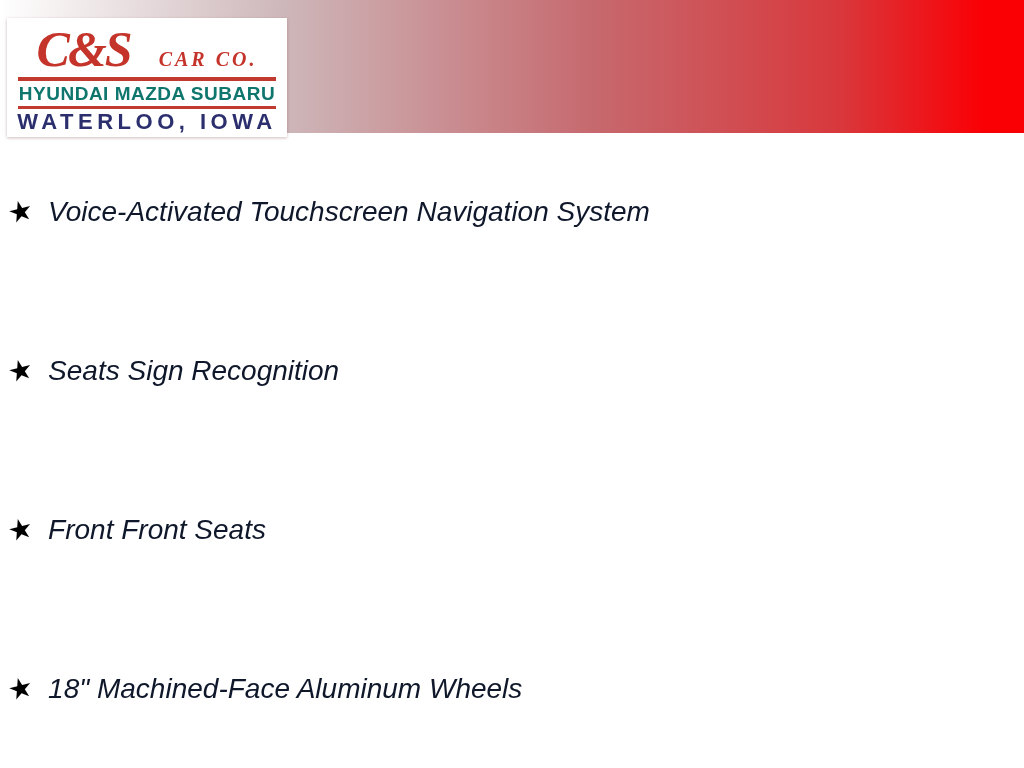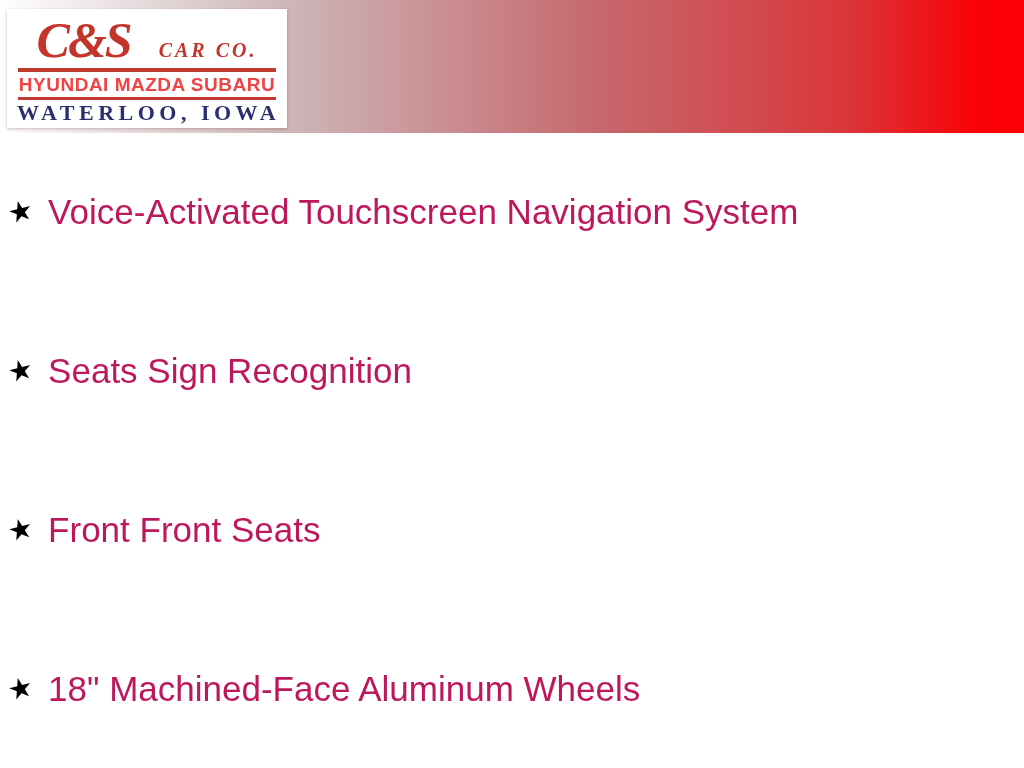--- a/index.html
+++ b/index.html
@@ -37,21 +37,21 @@
     font-size: 28px;
     font-weight: bold;
     color: #ffffff;
     letter-spacing: 0.2px;
   }
 
   
   .logo-box {
     position: absolute;
     left: 7px;
-    top: 9px;
+    top: 18px;
     width: 280px;
     height: 119px;
     background: #ffffff;
     box-shadow: 0 1px 3px rgba(120, 60, 60, 0.35);
     padding: 5px 10px 6px 10px;
     text-align: center;
     overflow: hidden;
   }
   .logo-line1 {
     display: flex;
@@ -84,26 +84,26 @@
   }
   .logo-rule.thin {
     height: 3px;
     margin: 2px 1px 2px 1px;
   }
   .logo-brands {
     font-family: "Liberation Sans", sans-serif;
     font-weight: bold;
     font-size: 19px;
     line-height: 20px;
-    color: #ef4444;
+    color: #0f766e;
     letter-spacing: 0.5px;
     white-space: nowrap;
   }
   .logo-location {
-    font-family: Liberation Serif, serif;
+    font-family: Liberation Sans, sans-serif;
     font-weight: bold;
     font-size: 22px;
     line-height: 22px;
     color: #2b2f6e;
     letter-spacing: 4.5px;
     white-space: nowrap;
     margin-top: 1px;
   }
 
   
@@ -121,23 +121,24 @@
   .star {
     font-family: "DejaVu Sans", sans-serif;
     font-size: 28px;
     line-height: 1;
     color: #000000;
     transform: rotate(-14deg);
     margin-right: 15px;
     display: inline-block;
   }
   .label {
-    font-size: 35px;
-    color: #be185d;
+    font-size: 28px;
+    color: #0f172a;
     letter-spacing: 0;
+    font-style: italic;
   }
 </style>
 </head>
 <body>
 
 <div class="slide">
 
   <header class="header">
     <div class="logo-box">
       <div class="logo-line1">

